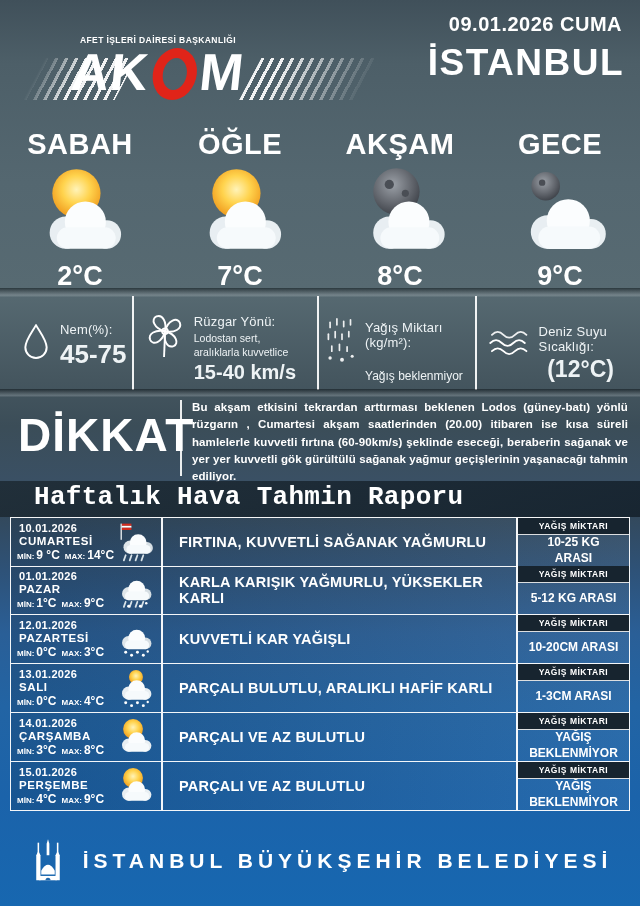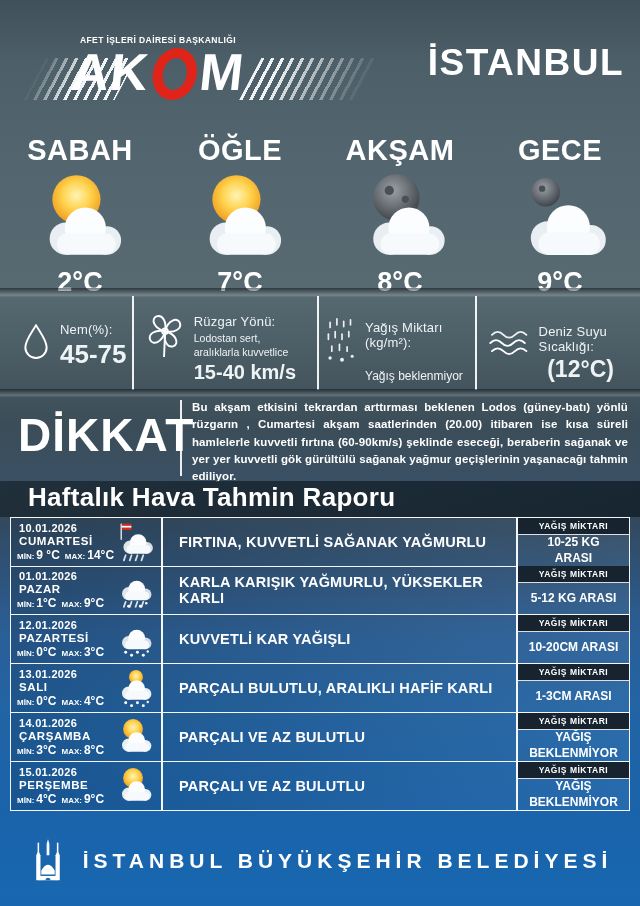--- a/index.html
+++ b/index.html
@@ -25,21 +25,21 @@
   .stripes{position:absolute;top:58px;height:42px;transform:skewX(-28deg);
     background:repeating-linear-gradient(90deg,rgba(255,255,255,.92) 0 3.5px,transparent 3.5px 10px);}
   .stripes-left{left:34px;width:92px;
     -webkit-mask-image:linear-gradient(90deg,transparent,#000 45%);mask-image:linear-gradient(90deg,transparent,#000 45%);}
   .stripes-right{left:250px;width:120px;
     -webkit-mask-image:linear-gradient(90deg,#000 20%,transparent);mask-image:linear-gradient(90deg,#000 20%,transparent);}
   .hdr-date{position:absolute;right:18px;top:13px;font-size:20px;font-weight:800;letter-spacing:.5px;}
   .hdr-city{position:absolute;right:16px;top:42px;font-size:37px;font-weight:800;letter-spacing:1.5px;}
 
   
-  .periods{position:absolute;top:130px;left:0;width:640px;height:170px;display:flex;}
+  .periods{position:absolute;top:124px;left:0;width:640px;height:170px;display:flex;}
   .period{flex:1;display:flex;flex-direction:column;align-items:center;}
   .period-label{font-size:29px;font-weight:900;letter-spacing:.5px;margin-top:4px;}
   .period-icon{width:120px;height:100px;margin-top:2px;}
   .period-icon svg{width:100%;height:100%;}
   .period-temp{font-size:27px;font-weight:800;margin-top:-2px;}
 
   
   .metrics{position:absolute;top:296px;left:0;width:640px;height:94px;display:flex;}
   .metric{position:relative;height:94px;}
   .metric:nth-child(1){width:133px;}
@@ -70,21 +70,21 @@
   
   .warning{position:absolute;top:392px;left:0;width:640px;height:90px;}
   .warning-label{position:absolute;left:18px;top:16px;font-size:46px;font-weight:900;letter-spacing:1px;}
   .warning-divider{position:absolute;left:180px;top:8px;width:2px;height:76px;background:rgba(255,255,255,.9);}
   .warning-text{position:absolute;left:192px;top:7px;width:436px;font-size:11.5px;font-weight:700;
     line-height:1.5;text-align:justify;letter-spacing:.1px;}
 
   
   .weekly-band{position:absolute;top:481px;left:0;width:640px;height:36px;
     background:linear-gradient(90deg,rgba(26,38,46,.78),rgba(18,30,40,.82));}
-  .weekly-title{position:absolute;left:28px;top:482px;font-size:26px;font-weight:800;letter-spacing:.3px;}
+  .weekly-title{position:absolute;left:34px;top:482px;font-size:26px;font-weight:800;letter-spacing:.3px;font-family:Liberation Mono, monospace;}
   .wtable{position:absolute;top:517px;left:10px;width:620px;}
   .wrow{display:grid;grid-template-columns:152px 355px 113px;height:49px;
     background:linear-gradient(90deg,rgba(12,30,48,.20),rgba(255,255,255,.05));}
   .wcell{border:1px solid rgba(255,255,255,.95);box-sizing:border-box;position:relative;}
   .wrow + .wrow .wcell{border-top-width:0;}
   .cell-day{padding:4px 2px 9px 8px;}
   .w-date{font-size:11px;font-weight:700;letter-spacing:.3px;}
   .w-day{font-size:11.5px;font-weight:700;letter-spacing:.6px;margin-top:1px;}
   .w-minmax{position:absolute;left:6px;bottom:3px;font-weight:800;white-space:nowrap;}
   .w-minmax .lbl{font-size:8px;}
@@ -111,20 +111,21 @@
 
   <div class="header">
     <div class="stripes stripes-left"></div>
     <div class="stripes stripes-right"></div>
     <div class="agency">AFET İŞLERİ DAİRESİ BAŞKANLIĞI</div>
     <div class="akom">
         <span>AK</span>
         <span class="o-ring"></span>
         <span>M</span>
       </div>
+    <div class="hdr-date">09.01.2026 CUMA</div>
     <div class="hdr-city">İSTANBUL</div>
   </div>
 
   <div class="periods" id="periods">
   <div class="period">
     <div class="period-label">SABAH</div>
     <div class="period-icon"><svg viewBox="0 0 64 56">
             <defs>
     <radialGradient id="sg0" cx="50%" cy="42%" r="58%">
       <stop offset="0%" stop-color="#fff3b8"></stop>

